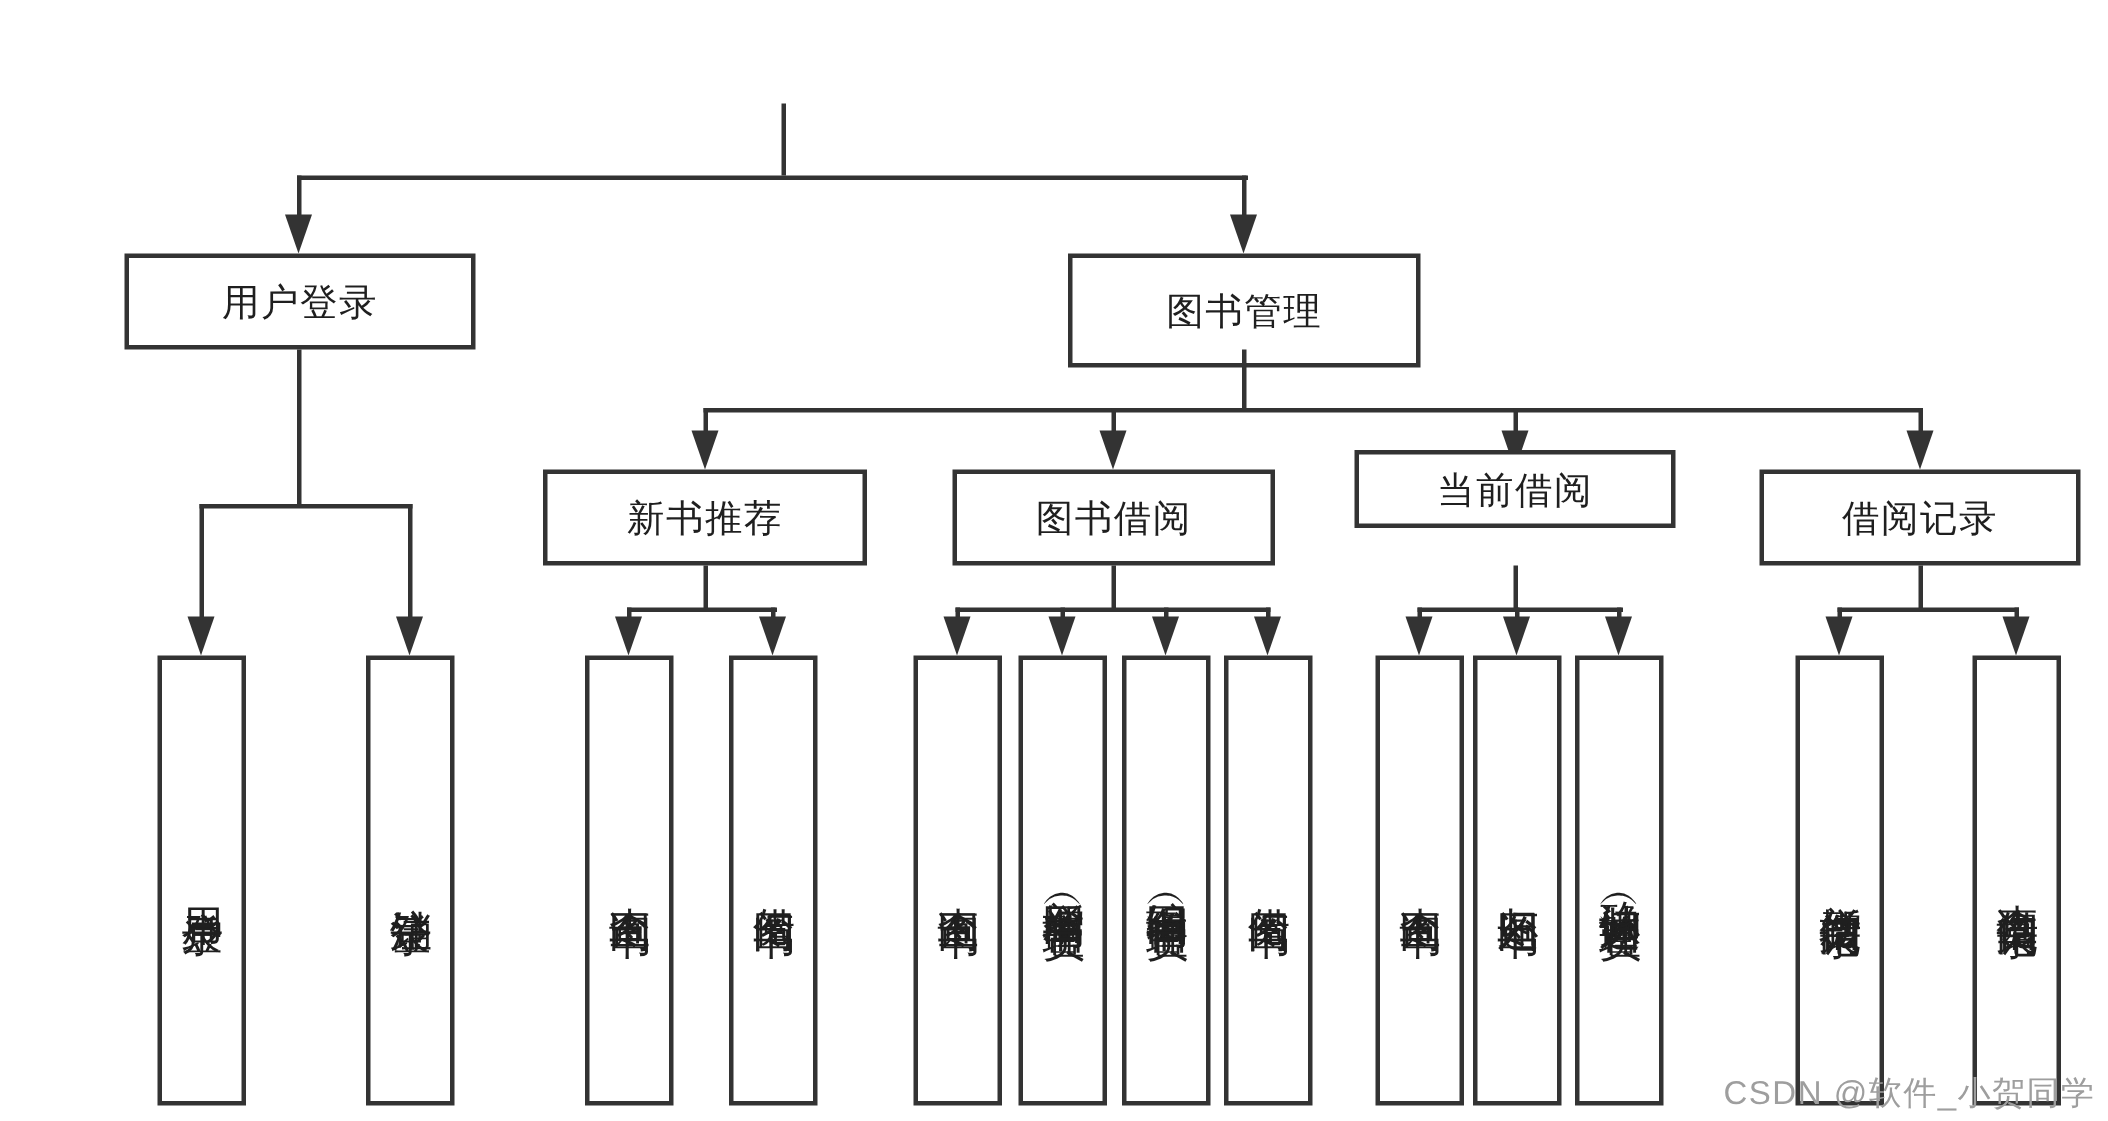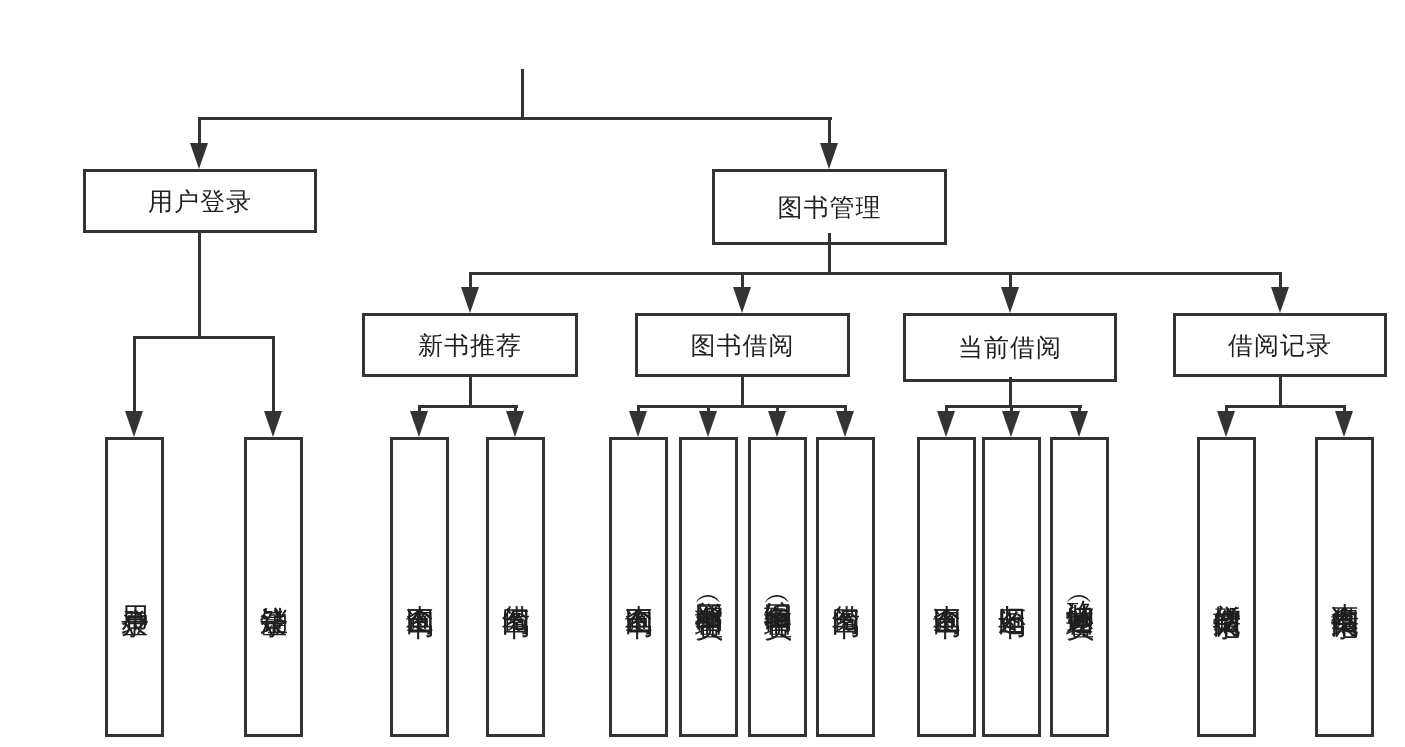--- a/index.html
+++ b/index.html
@@ -113,21 +113,21 @@
   <div class="ar" style="left:733px;top:287px"></div>
   <div class="ar" style="left:1001px;top:287px"></div>
   <div class="ar" style="left:1271px;top:287px"></div>
 
   <div class="box" style="left:362px;top:313px;width:216px;height:64px">
     <span>新书推荐</span>
   </div>
   <div class="box" style="left:635px;top:313px;width:215px;height:64px">
     <span>图书借阅</span>
   </div>
-  <div class="box" style="left:903px;top:313px;width:214px;height:69px">
+  <div class="box" style="left:903px;top:300px;width:214px;height:52px">
     <span>当前借阅</span>
   </div>
   <div class="box" style="left:1173px;top:313px;width:214px;height:64px">
     <span>借阅记录</span>
   </div>
 
   <div class="vl" style="left:469px;top:377px;height:31px"></div>
   <div class="hl" style="left:418px;top:405px;width:100px"></div>
   <div class="vl" style="left:418px;top:405px;height:10px"></div>
   <div class="vl" style="left:514px;top:405px;height:10px"></div>
@@ -198,14 +198,15 @@
     <span>确认归还（管理员）</span>
   </div>
 
   <div class="leaf" style="left:1197px;top:437px;width:59px;height:300px">
     <span>新增借阅记录</span>
   </div>
   <div class="leaf" style="left:1315px;top:437px;width:59px;height:300px">
     <span>查询借阅记录</span>
   </div>
 
+  <div class="watermark">CSDN @软件_小贺同学</div>
 
 </div>
 
 </body></html>

